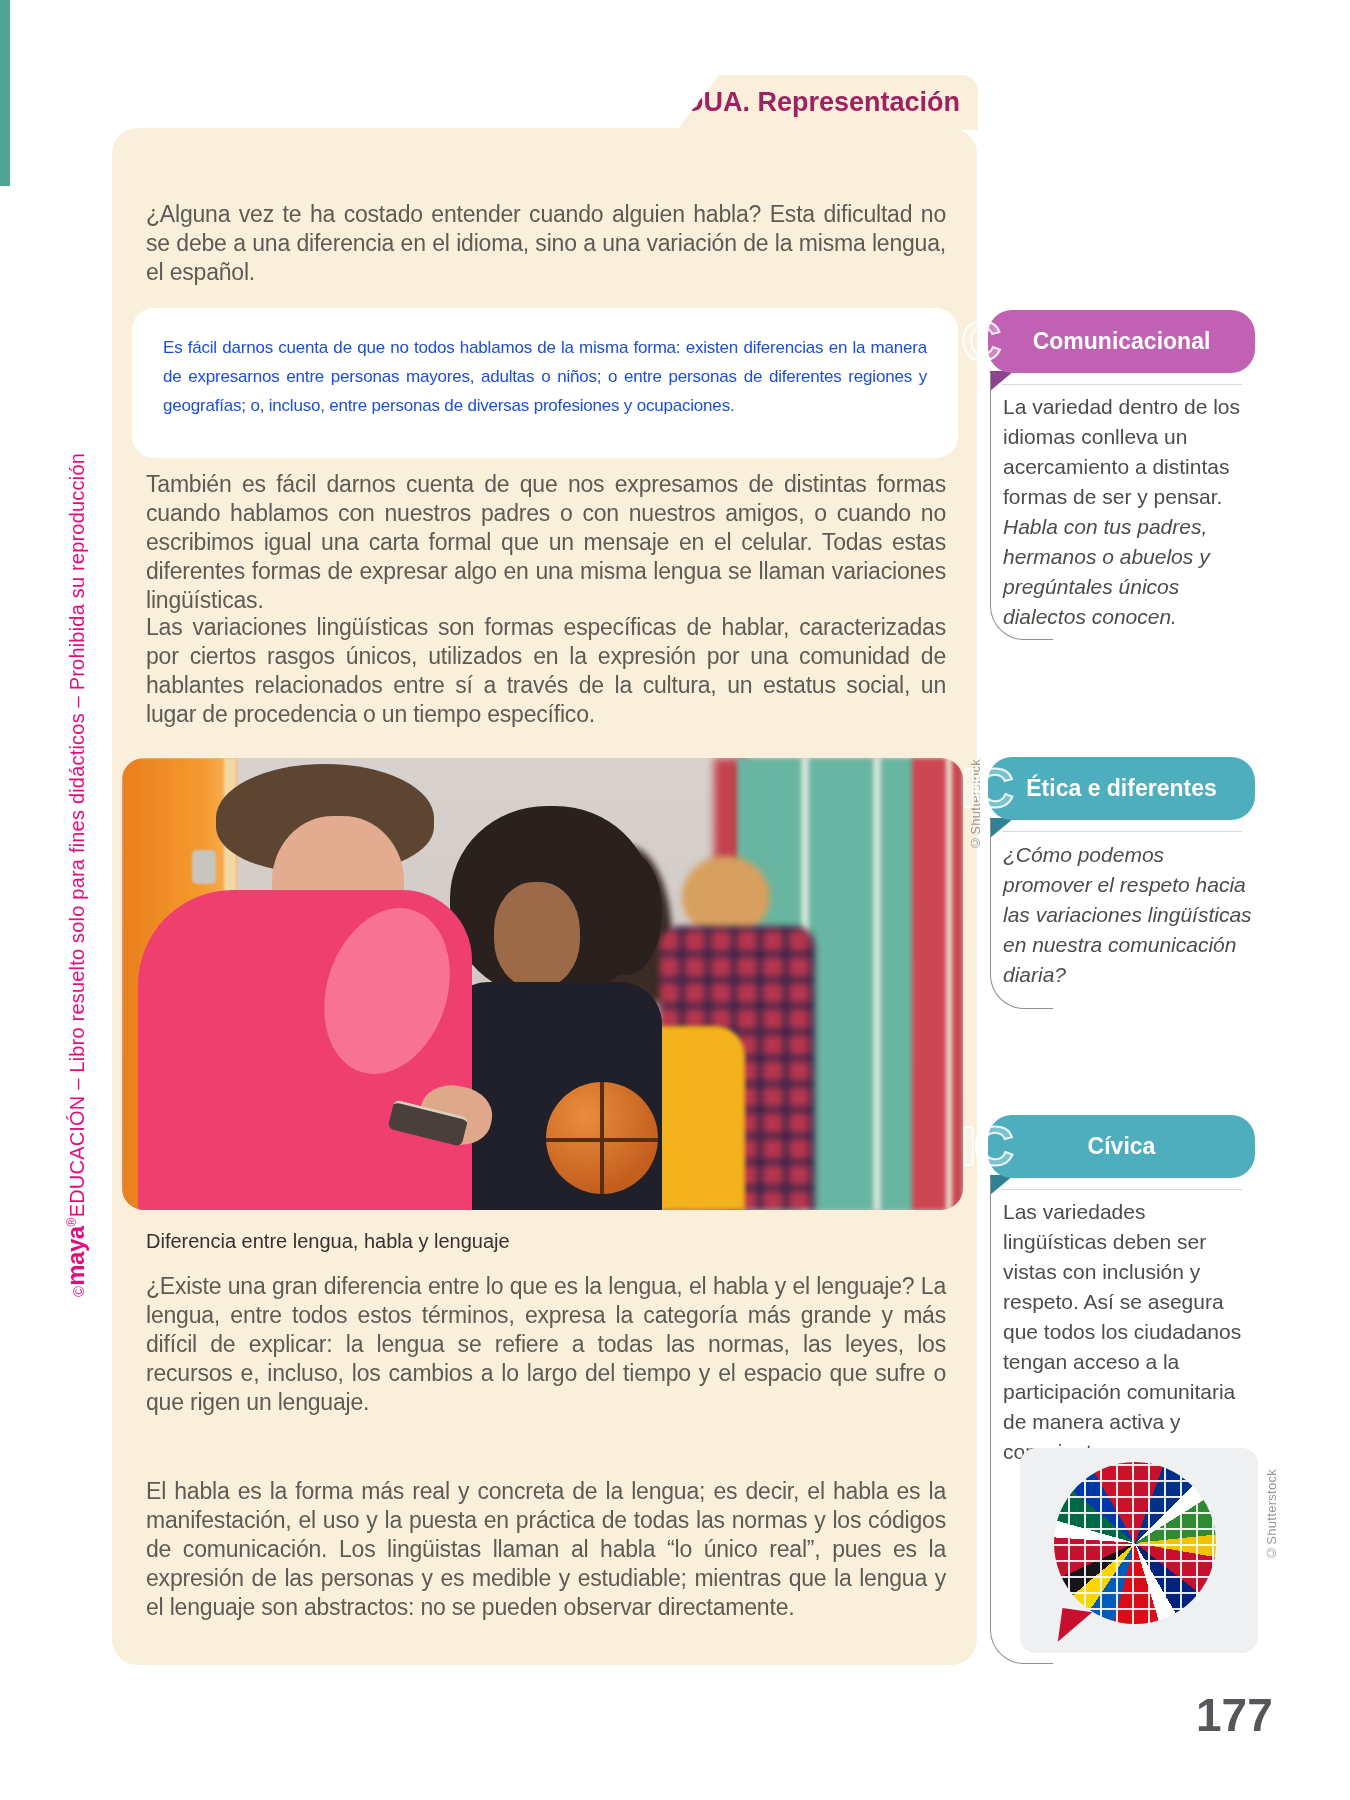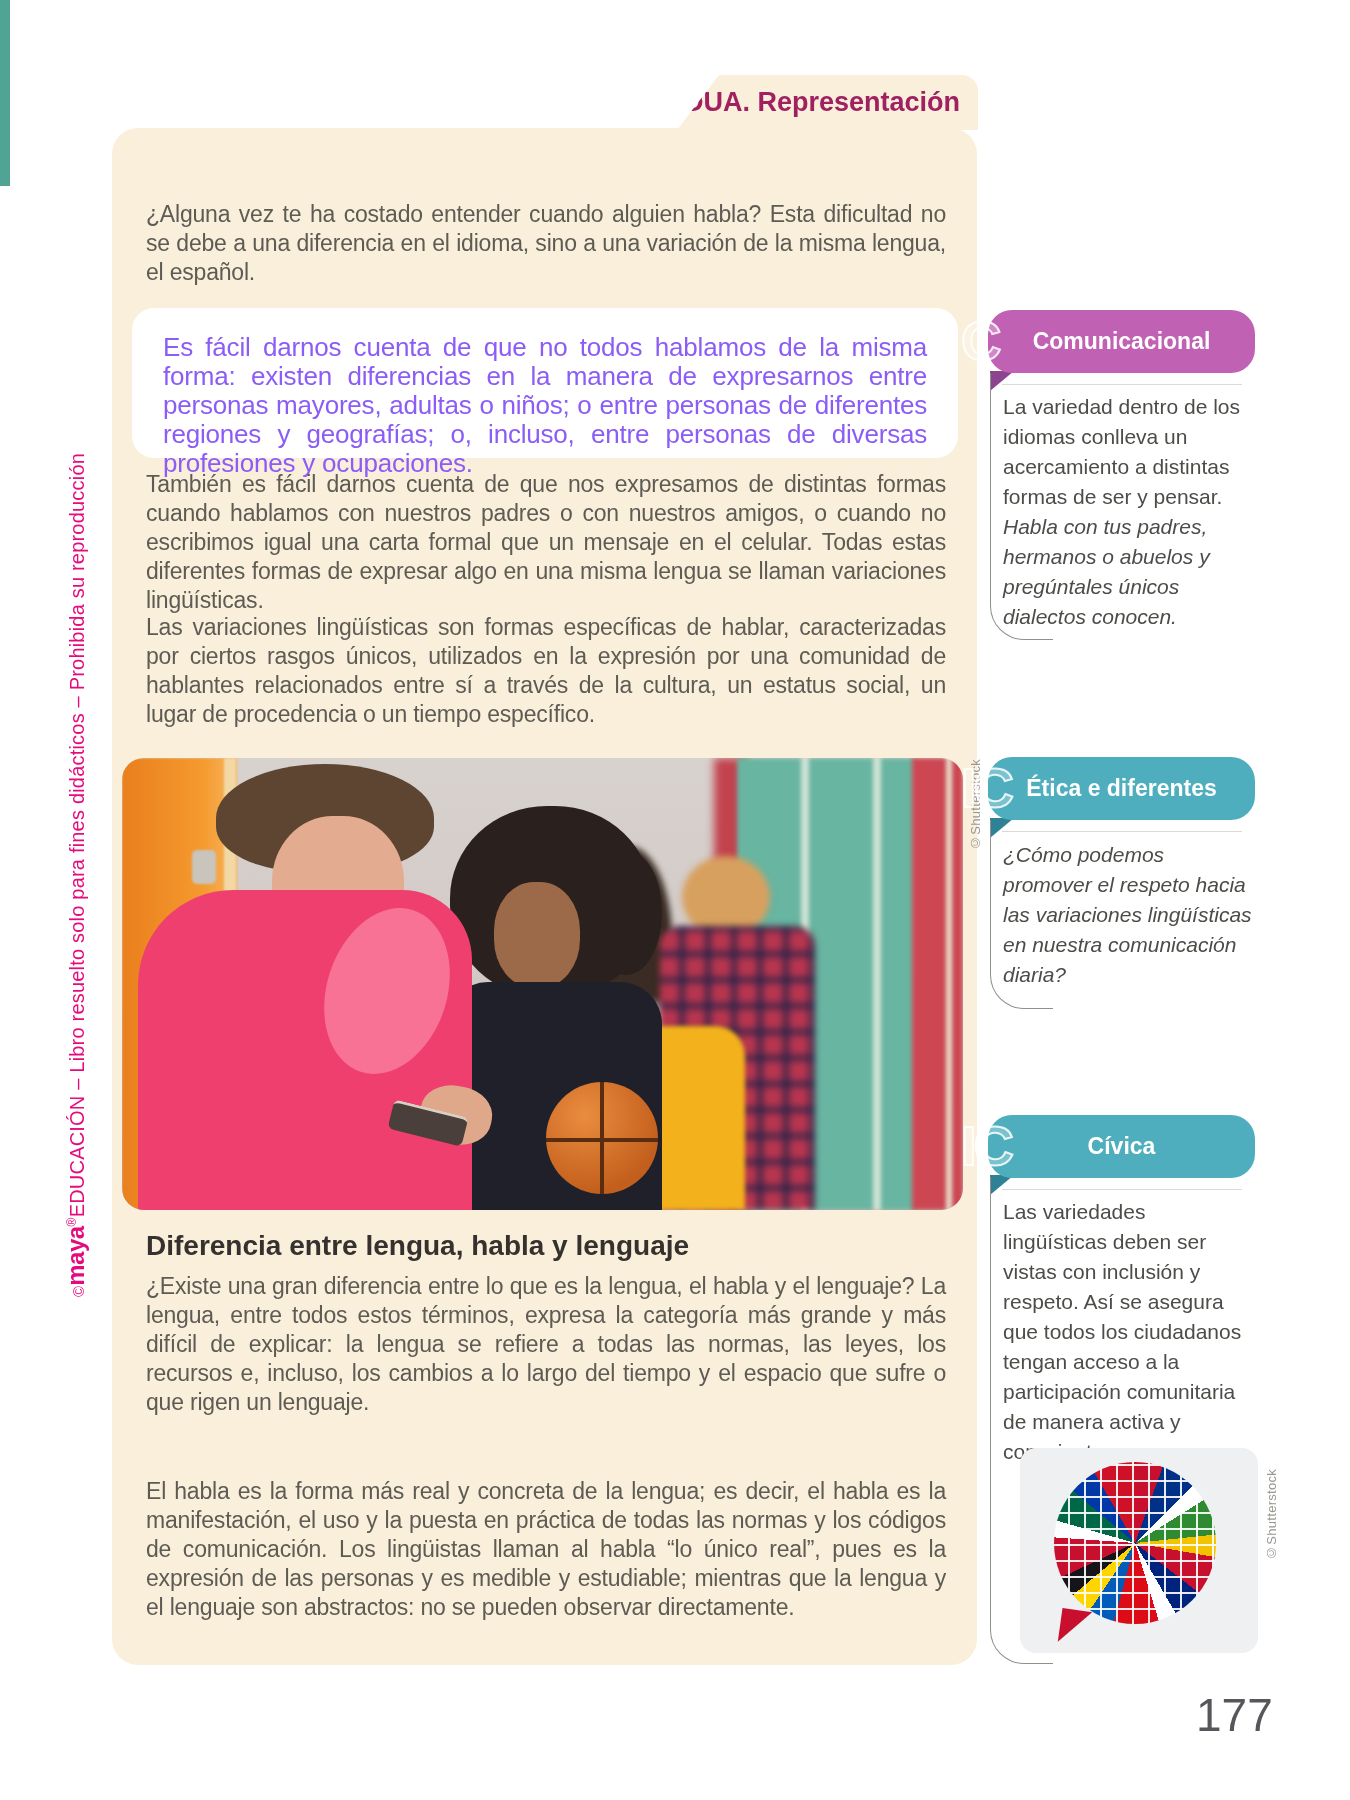--- a/index.html
+++ b/index.html
@@ -23,23 +23,23 @@
           clip-path:polygon(42px 0,100% 0,100% 100%,0 100%);border-top-right-radius:16px;}
   .duatxt{position:absolute;right:18px;top:12px;font-size:27px;color:#a02061;white-space:nowrap;}
   .duatxt .b{font-weight:bold;}
   .duatxt .s{font-weight:600;}
 
   .h1{position:absolute;left:146px;top:150px;font-size:30px;font-weight:bold;color:#35312e;}
   .para{position:absolute;left:146px;width:800px;font-size:23px;line-height:29px;color:#5e5b54;
         text-align:justify;letter-spacing:-.2px;}
   .whitebox{position:absolute;left:132px;top:308px;width:826px;height:150px;background:#ffffff;
             border-radius:22px;box-sizing:border-box;padding:25px 31px;}
-  .whitebox .inner{font-size:26px;line-height:29px;color:#8b5cf6;text-align:justify;letter-spacing:-.2px;}
-
-  .h2{position:absolute;left:146px;top:1230px;font-size:28px;font-weight:bold;color:#35312e;}
+  .whitebox .inner{font-size:17px;line-height:29px;color:#1d4ed8;text-align:justify;letter-spacing:-.2px;}
+
+  .h2{position:absolute;left:146px;top:1230px;font-size:20px;font-weight:normal;color:#35312e;}
 
   
   .photo{position:absolute;left:122px;top:758px;width:841px;height:452px;border-radius:22px;
          overflow:hidden;background:linear-gradient(180deg,#d8d2ce 0%,#cfc7c3 60%,#c2b8b4 100%);}
   .photo div{position:absolute;}
   .ph-lorange{left:0;top:0;width:115px;height:452px;background:linear-gradient(90deg,#e97f1d,#f59a2e 70%,#f7b560);filter:blur(1px);}
   .ph-lorange-stripe{left:102px;top:0;width:12px;height:452px;background:#f2d8a4;filter:blur(1px);}
   .ph-latch{left:70px;top:92px;width:24px;height:34px;background:#c9c4bc;border-radius:5px;filter:blur(1px);}
   .ph-redsliver{left:592px;top:0;width:34px;height:452px;background:#c2424e;filter:blur(4px);}
   .ph-lteal{left:615px;top:0;width:178px;height:452px;
@@ -102,21 +102,21 @@
         #f3c300 84deg 100deg,#c8102e 100deg 128deg,#00247d 128deg 150deg,#ffffff 150deg 163deg,
         #dd0b15 163deg 195deg,#005bbb 195deg 214deg,#ffd500 214deg 230deg,#14141a 230deg 245deg,
         #c8102e 245deg 274deg,#ffffff 274deg 286deg,#006847 286deg 310deg,#0038a8 310deg 330deg,
         #ce1126 330deg 360deg);}
   .flagtail{position:absolute;left:40px;top:162px;width:0;height:0;
             border-top:34px solid #c8102e;border-right:30px solid transparent;transform:rotate(8deg);}
 
   
   .foot-subject{position:absolute;left:887px;top:1698px;width:300px;text-align:right;
                 font-size:21px;line-height:26px;color:#7b797d;letter-spacing:.5px;}
-  .foot-num{position:absolute;left:1196px;top:1688px;font-size:46px;font-weight:normal;color:#57565a;}
+  .foot-num{position:absolute;left:1196px;top:1688px;font-size:46px;font-weight:bold;color:#57565a;}
 </style>
 </head>
 <body>
 
 <div id="page">
 
   <div class="edgebar"></div>
 
   <div class="spine">
     <span class="cr">©</span><span class="brand">maya</span><span class="reg">®</span><span>EDUCACIÓN</span><span> – Libro resuelto solo para fines didácticos – Prohibida su reproducción</span>

